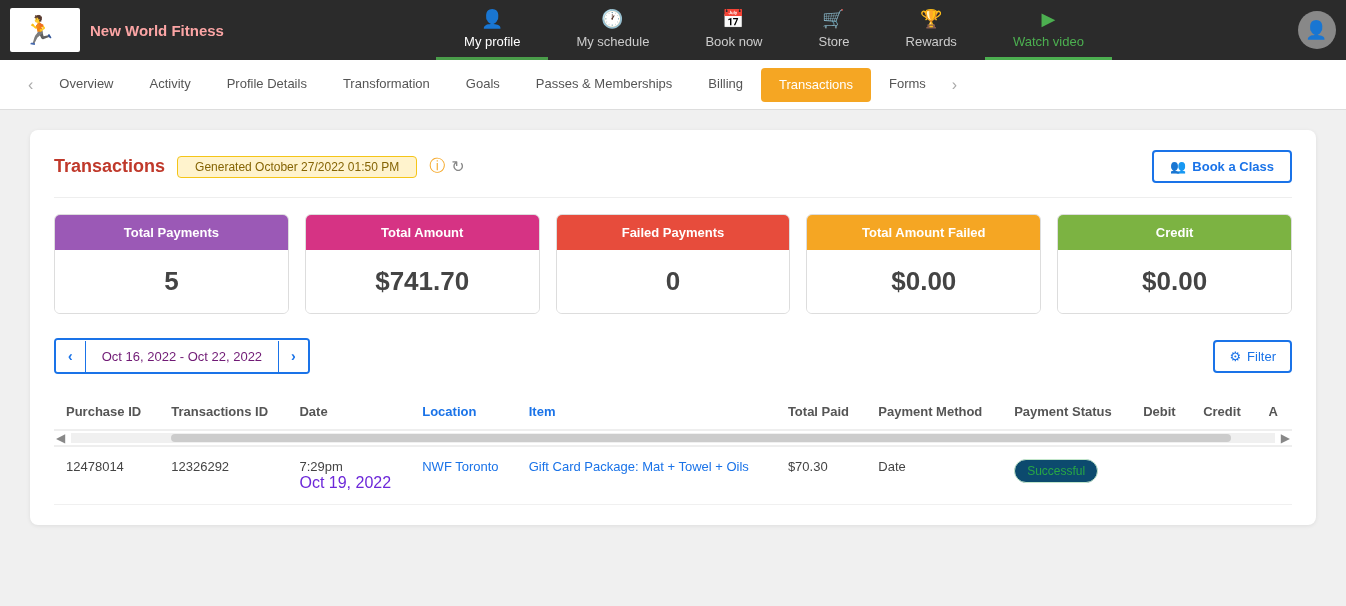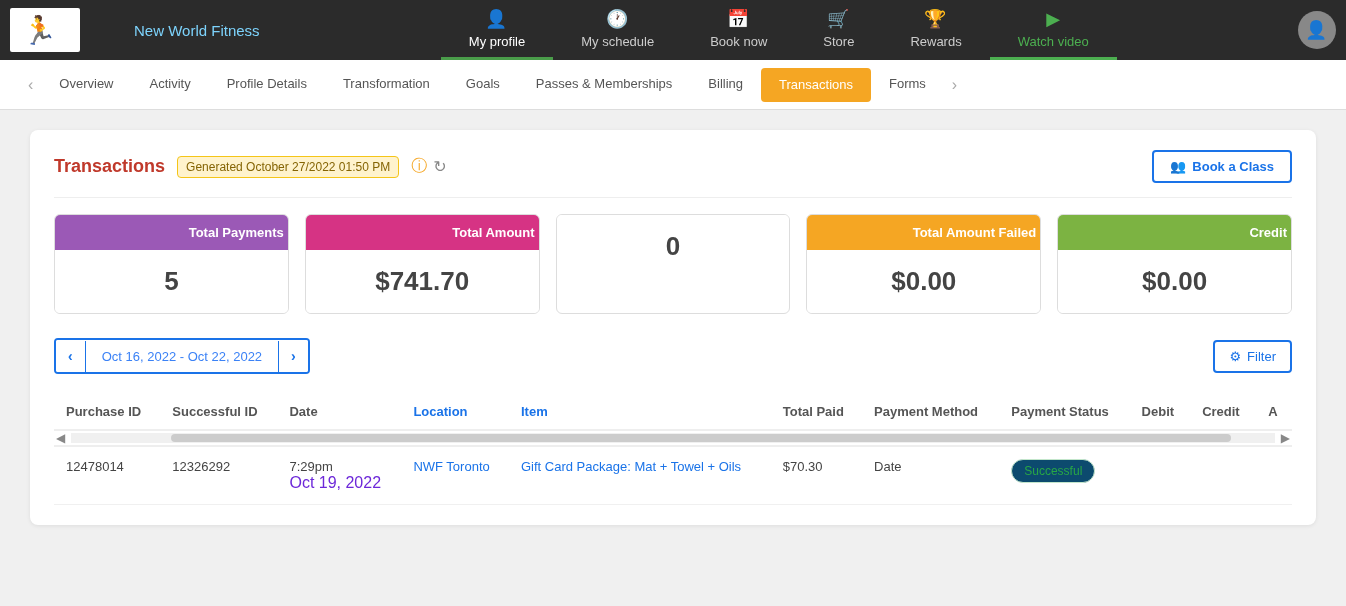--- a/index.html
+++ b/index.html
@@ -25,24 +25,23 @@
       height: 44px;
       display: flex;
       align-items: center;
       justify-content: center;
       border-radius: 2px;
       font-size: 10px;
       color: #333;
       font-weight: bold;
     }
     .logo-title {
-      color: #7dd3fc;
+      color: #fca5a5;
       font-size: 15px;
-      font-weight: normal;
-      margin-left: 44px;
+      font-weight: bold;
     }
     .nav-items {
       display: flex;
       flex: 1;
       justify-content: center;
       height: 100%;
     }
     .nav-item {
       display: flex;
       flex-direction: column;
@@ -147,21 +146,21 @@
     .transactions-title {
       font-size: 18px;
       font-weight: bold;
       color: #c0392b;
     }
     .generated-badge {
       background: #fff3cd;
       border: 1px solid #f5c518;
       color: #856404;
       font-size: 12px;
-      padding: 3px 8px;
+      padding: 3px 17px;
       border-radius: 4px;
     }
     .info-icons {
       display: flex;
       gap: 6px;
       align-items: center;
     }
     .info-icon {
       color: #f5a623;
       font-size: 16px;
@@ -197,21 +196,20 @@
       border: 1px solid #ddd;
       border-radius: 6px;
       overflow: hidden;
       text-align: center;
     }
     .stat-card-header {
       padding: 10px 4px;
       color: white;
       font-size: 13px;
       font-weight: bold;
-      text-align: right;
     }
     .stat-card-value {
       padding: 16px 12px;
       font-size: 26px;
       font-weight: bold;
       color: #444;
       background: white;
     }
     .bg-purple { background: #9b59b6; }
     .bg-pink { background: #d63384; }
@@ -237,21 +235,21 @@
       background: white;
       border: none;
       padding: 8px 12px;
       cursor: pointer;
       color: #1a73e8;
       font-size: 14px;
       font-weight: bold;
     }
     .date-range-text {
       padding: 8px 16px;
-      color: #3b82f6;
+      color: #701a75;
       font-size: 13px;
       border-left: 1px solid #1a73e8;
       border-right: 1px solid #1a73e8;
     }
     .filter-btn {
       border: 2px solid #1a73e8;
       color: #1a73e8;
       background: white;
       padding: 7px 14px;
       border-radius: 4px;
@@ -424,20 +422,21 @@
     <div class="stats-row">
       <div class="stat-card">
         <div class="stat-card-header bg-purple">Total Payments</div>
         <div class="stat-card-value">5</div>
       </div>
       <div class="stat-card">
         <div class="stat-card-header bg-pink">Total Amount</div>
         <div class="stat-card-value">$741.70</div>
       </div>
       <div class="stat-card">
+        <div class="stat-card-header bg-red">Failed Payments</div>
         <div class="stat-card-value">0</div>
       </div>
       <div class="stat-card">
         <div class="stat-card-header bg-orange">Total Amount Failed</div>
         <div class="stat-card-value">$0.00</div>
       </div>
       <div class="stat-card">
         <div class="stat-card-header bg-green">Credit</div>
         <div class="stat-card-value">$0.00</div>
       </div>
@@ -453,21 +452,21 @@
         <span>⚙</span>
         <span>Filter</span>
       </button>
     </div>
 
     <div class="table-container">
       <table>
         <thead>
           <tr>
             <th>Purchase ID</th>
-            <th>Successful ID</th>
+            <th>Transactions ID</th>
             <th>Date</th>
             <th class="blue-header">Location</th>
             <th class="blue-header">Item</th>
             <th>Total Paid</th>
             <th>Payment Method</th>
             <th>Payment Status</th>
             <th>Debit</th>
             <th>Credit</th>
             <th>A</th>
           </tr>

